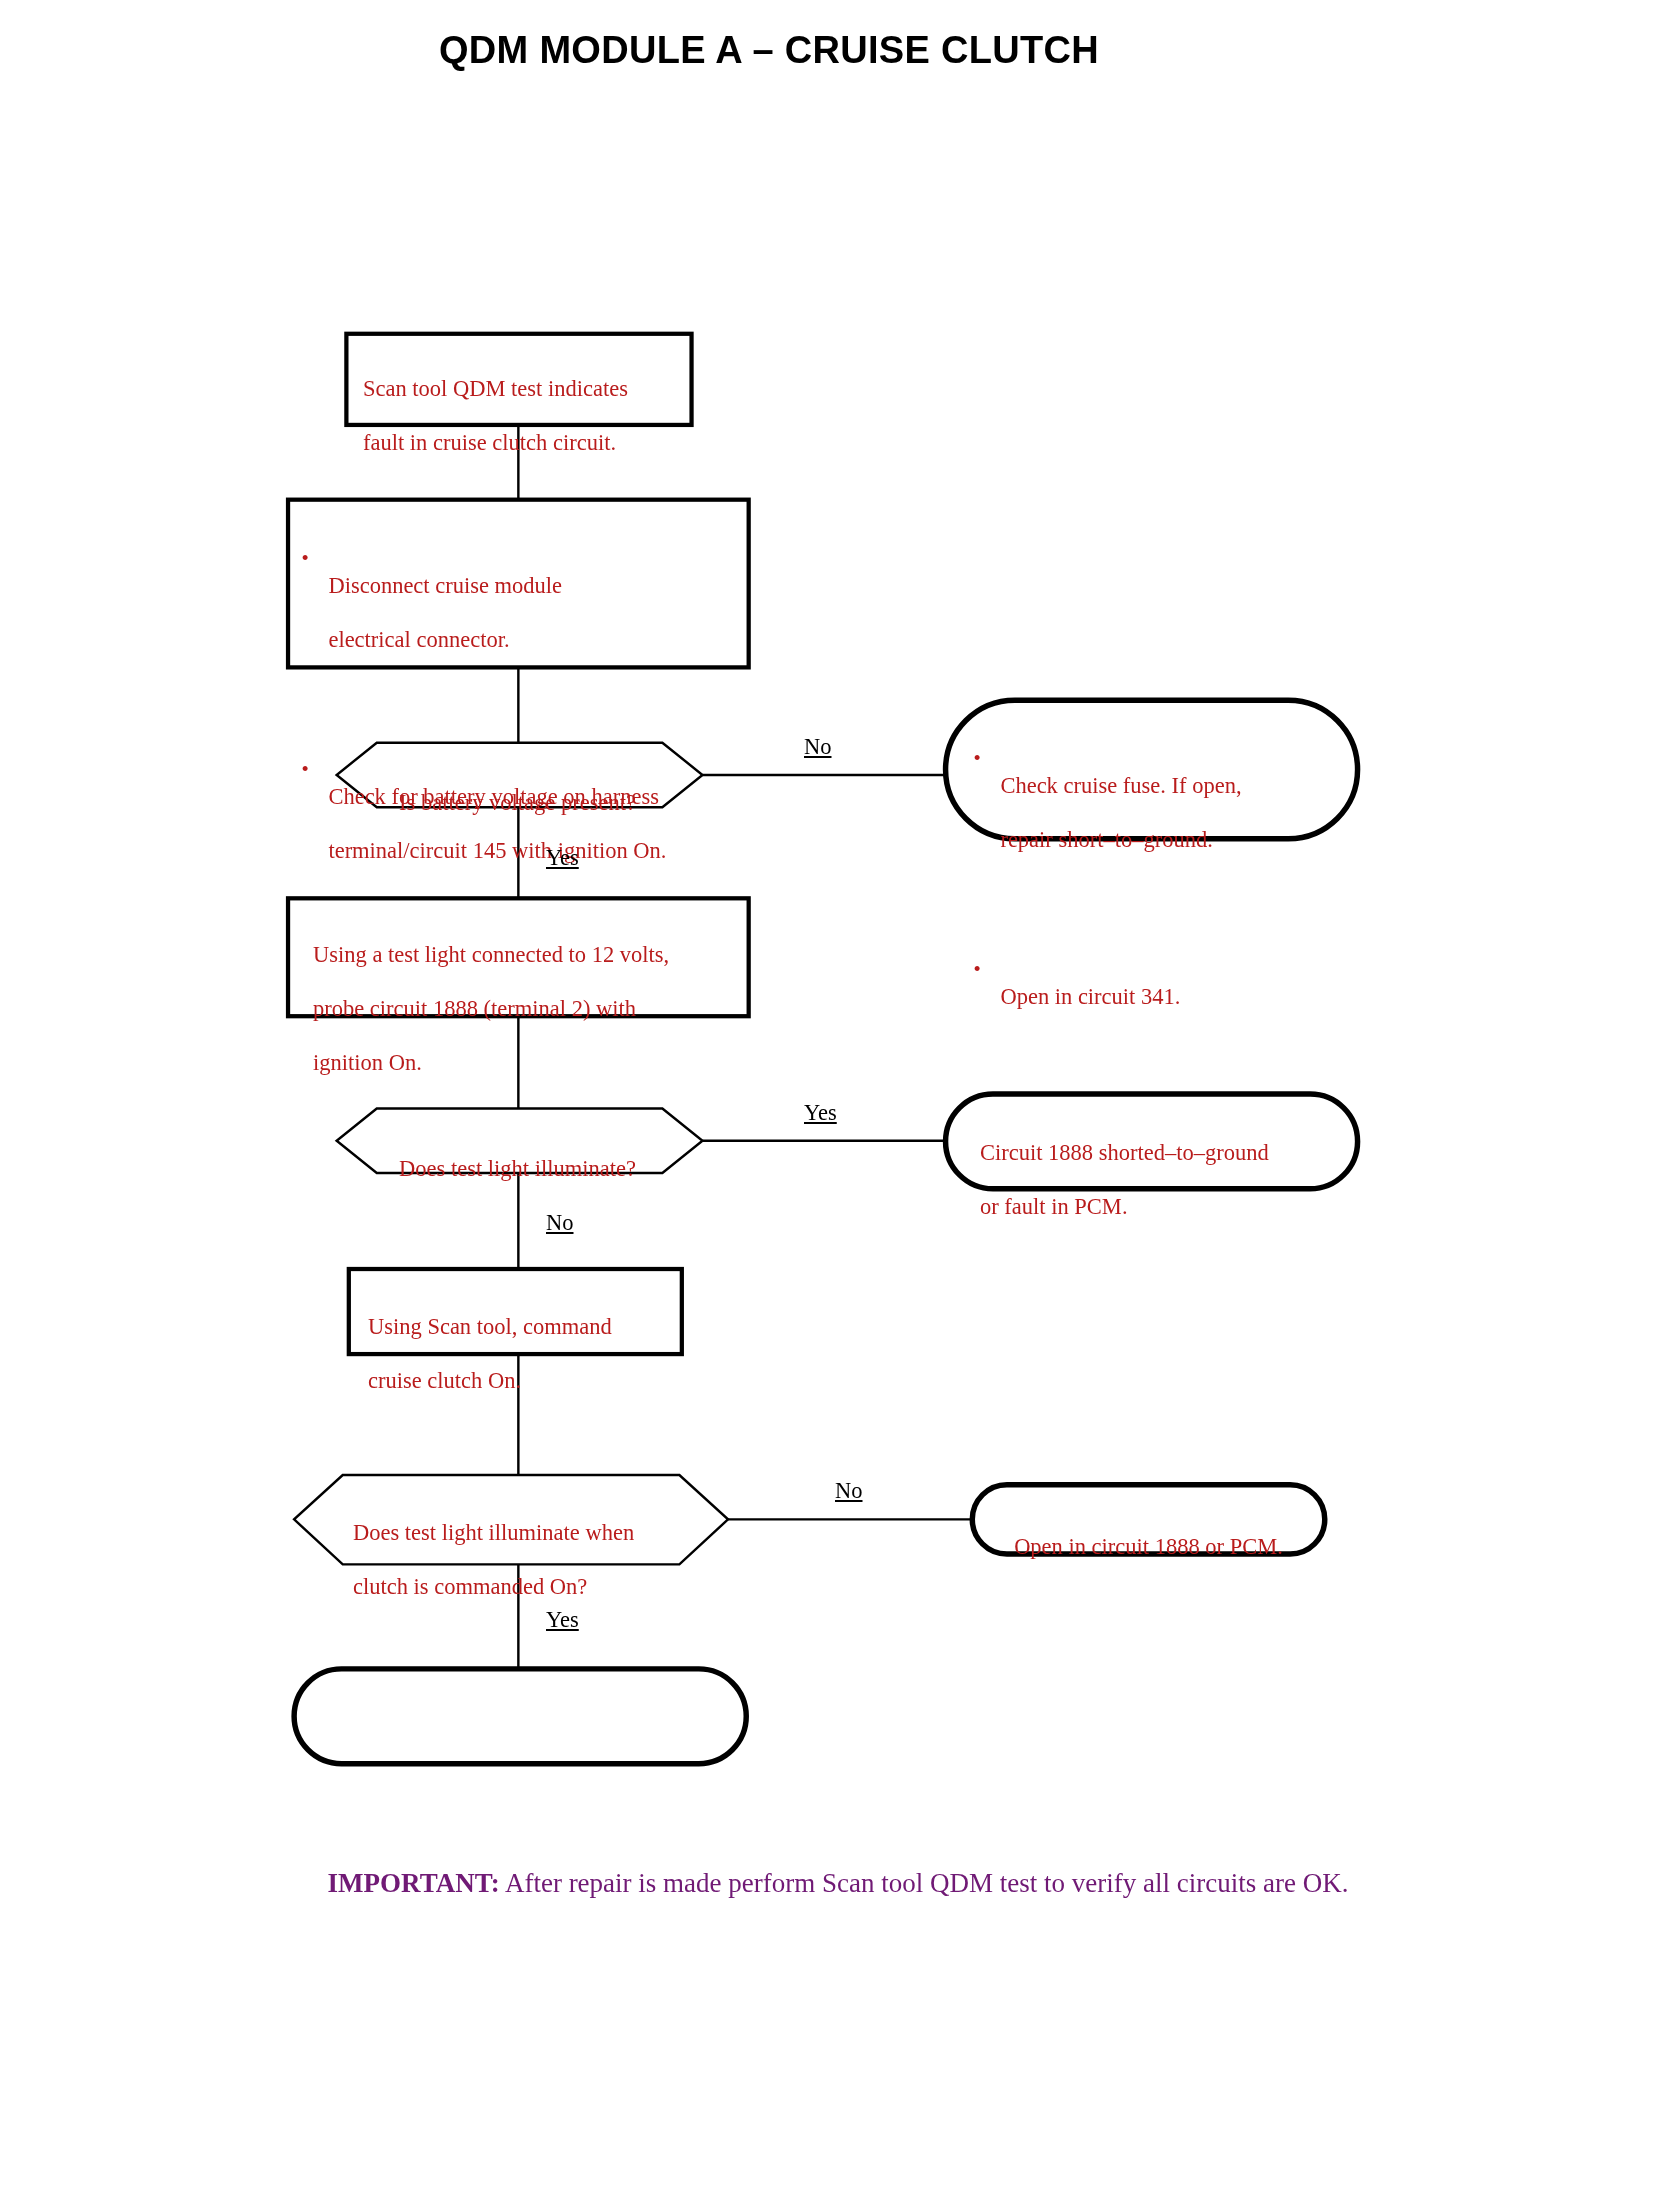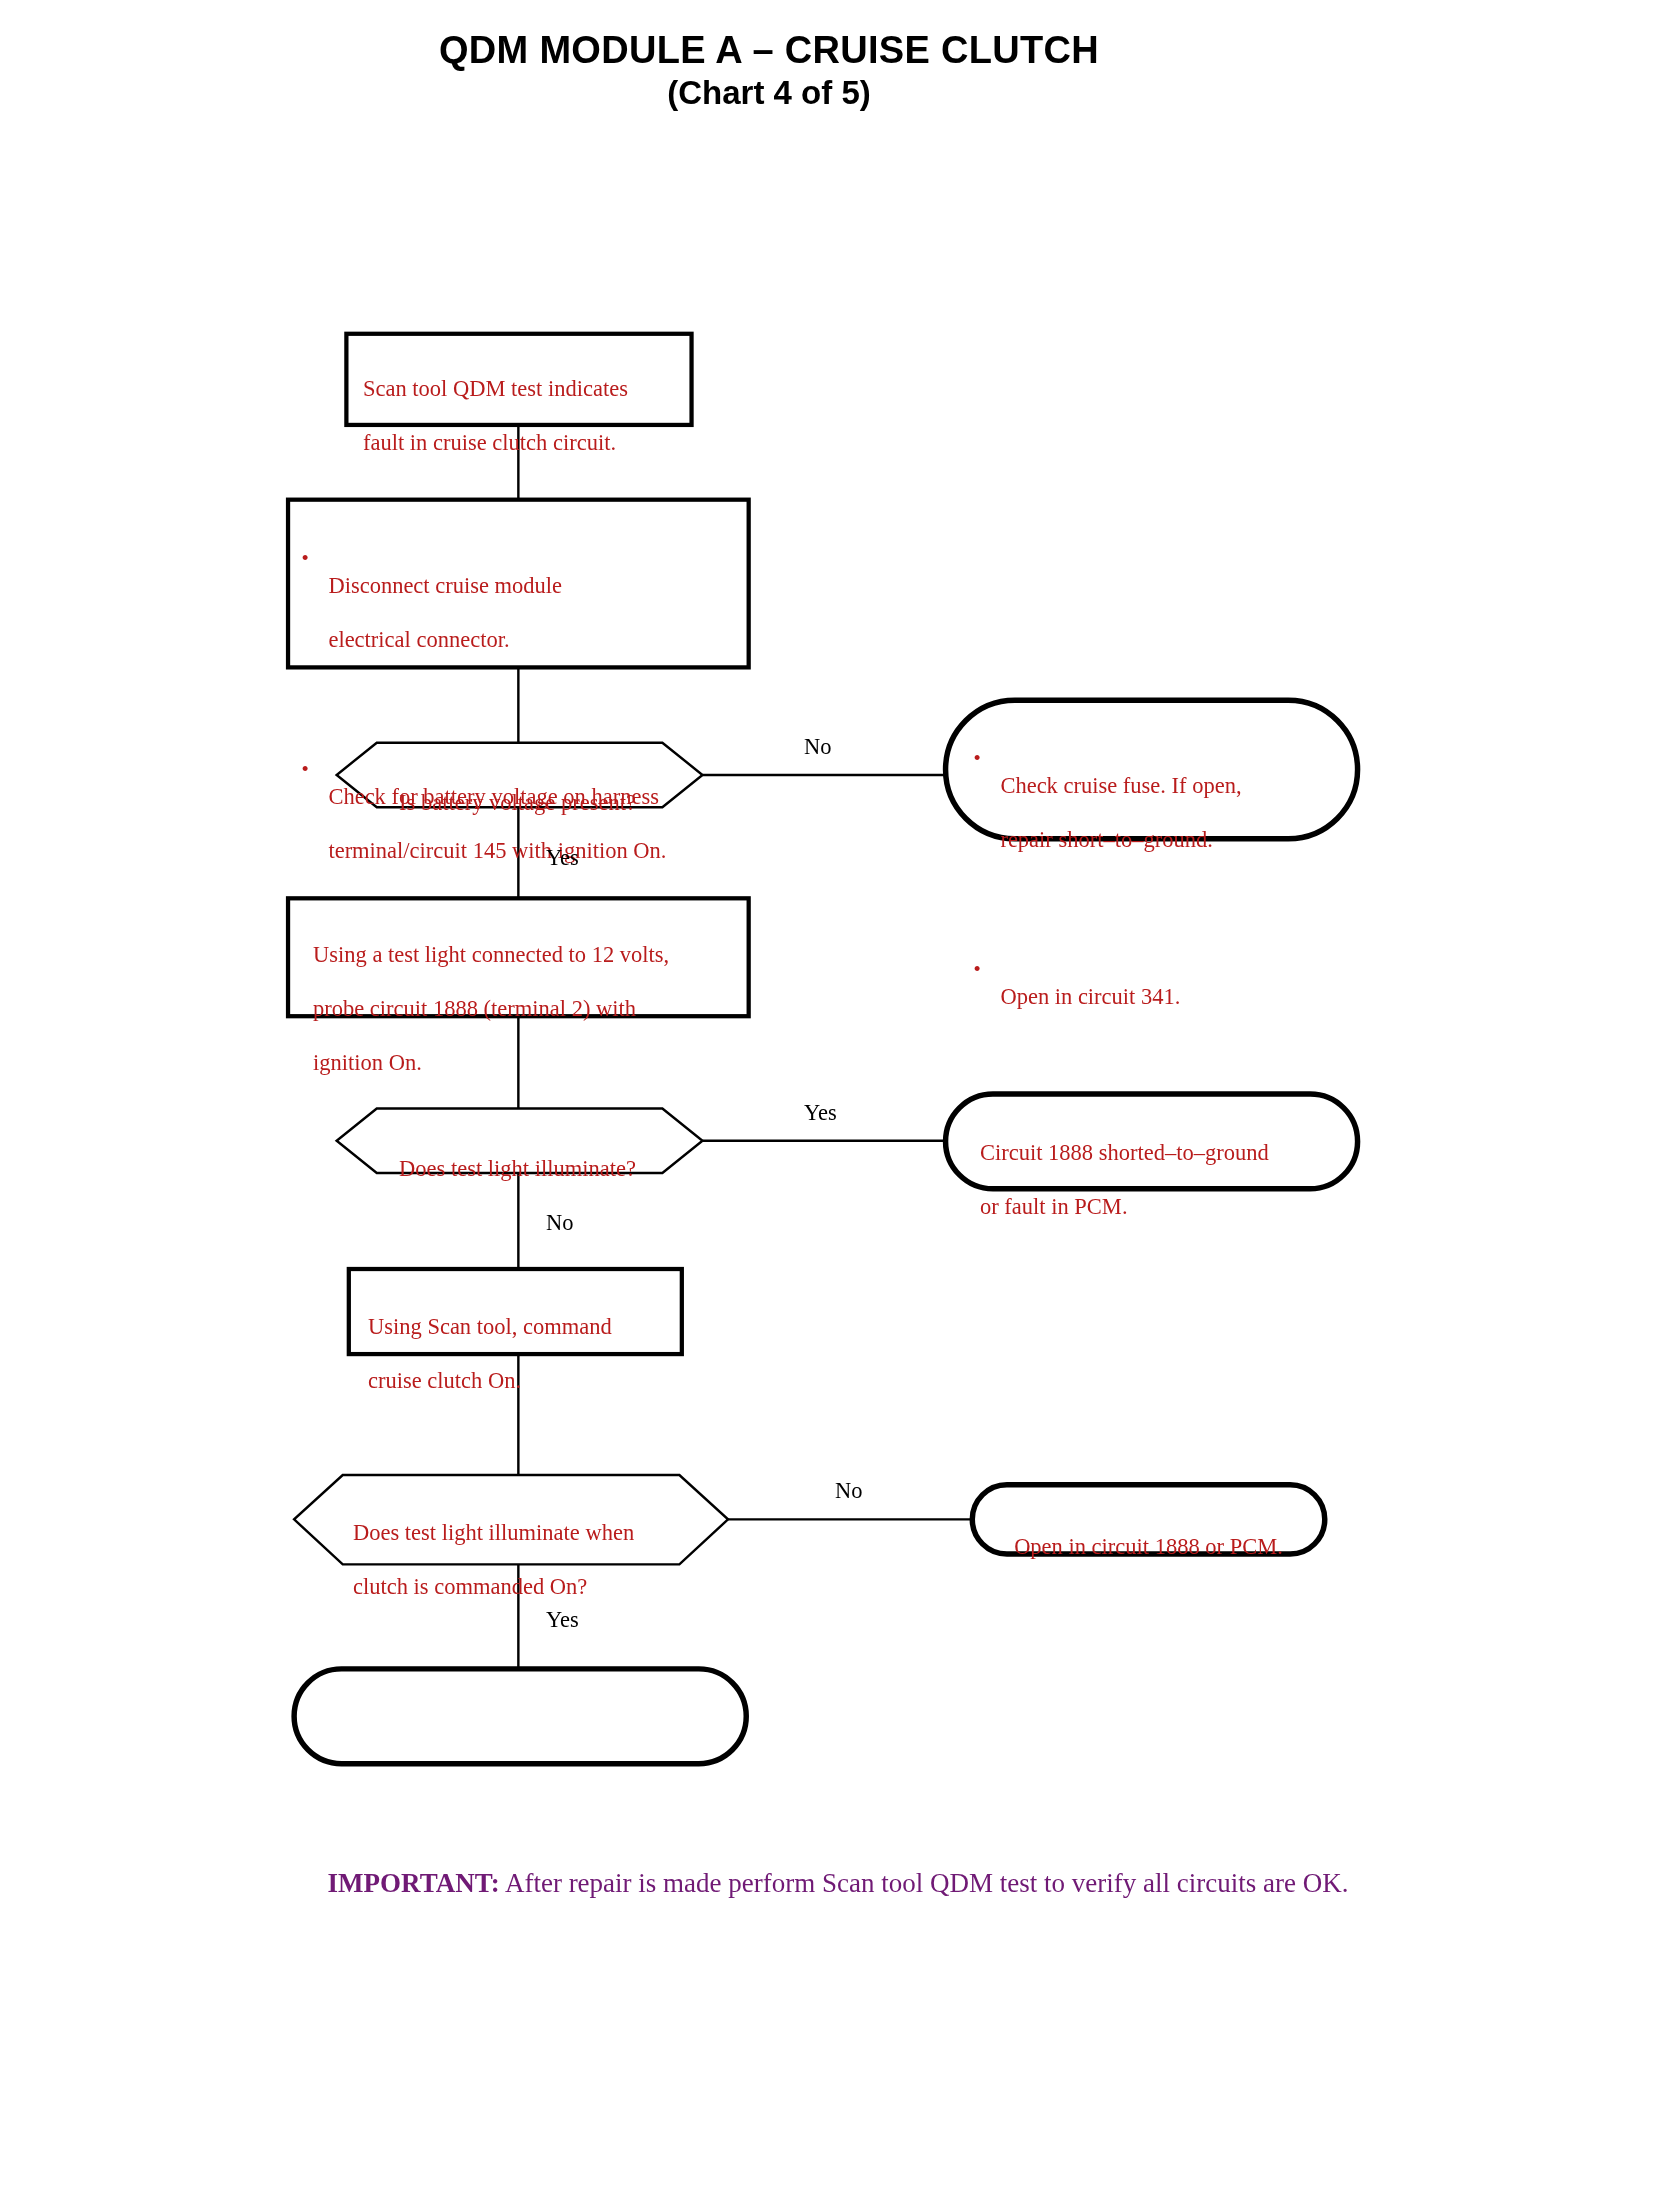--- a/index.html
+++ b/index.html
@@ -82,20 +82,21 @@
   .bullet-gap {
     height: 22px;
   }
 
   .edge-label {
     position: absolute;
     font-family: "Liberation Serif", "DejaVu Serif", serif;
     font-size: 22.5px;
     line-height: 25.5px;
     color: #000;
+    text-decoration: underline;
   }
 
   
   .footer-note {
     position: absolute;
     left: 0;
     top: 1867px;
     width: 1676px;
     text-align: center;
     font-family: "Liberation Serif", "DejaVu Serif", serif;
@@ -107,21 +108,20 @@
     font-weight: 700;
   }
 </style>
 </head>
 <body>
 
 <div class="page">
 
   <div class="title-block">
     <div class="title-line1">QDM MODULE A – CRUISE CLUTCH</div>
-    <div class="title-line2">(Chart 4 of 5)</div>
   </div>
 
   <svg class="flow-svg" viewBox="0 0 2758 3628">
 
     <g stroke="#000000" fill="none" stroke-width="4">
 
       <line x1="853" y1="699" x2="853" y2="822"></line>
 
       <line x1="853" y1="1098" x2="853" y2="1222"></line>
 

